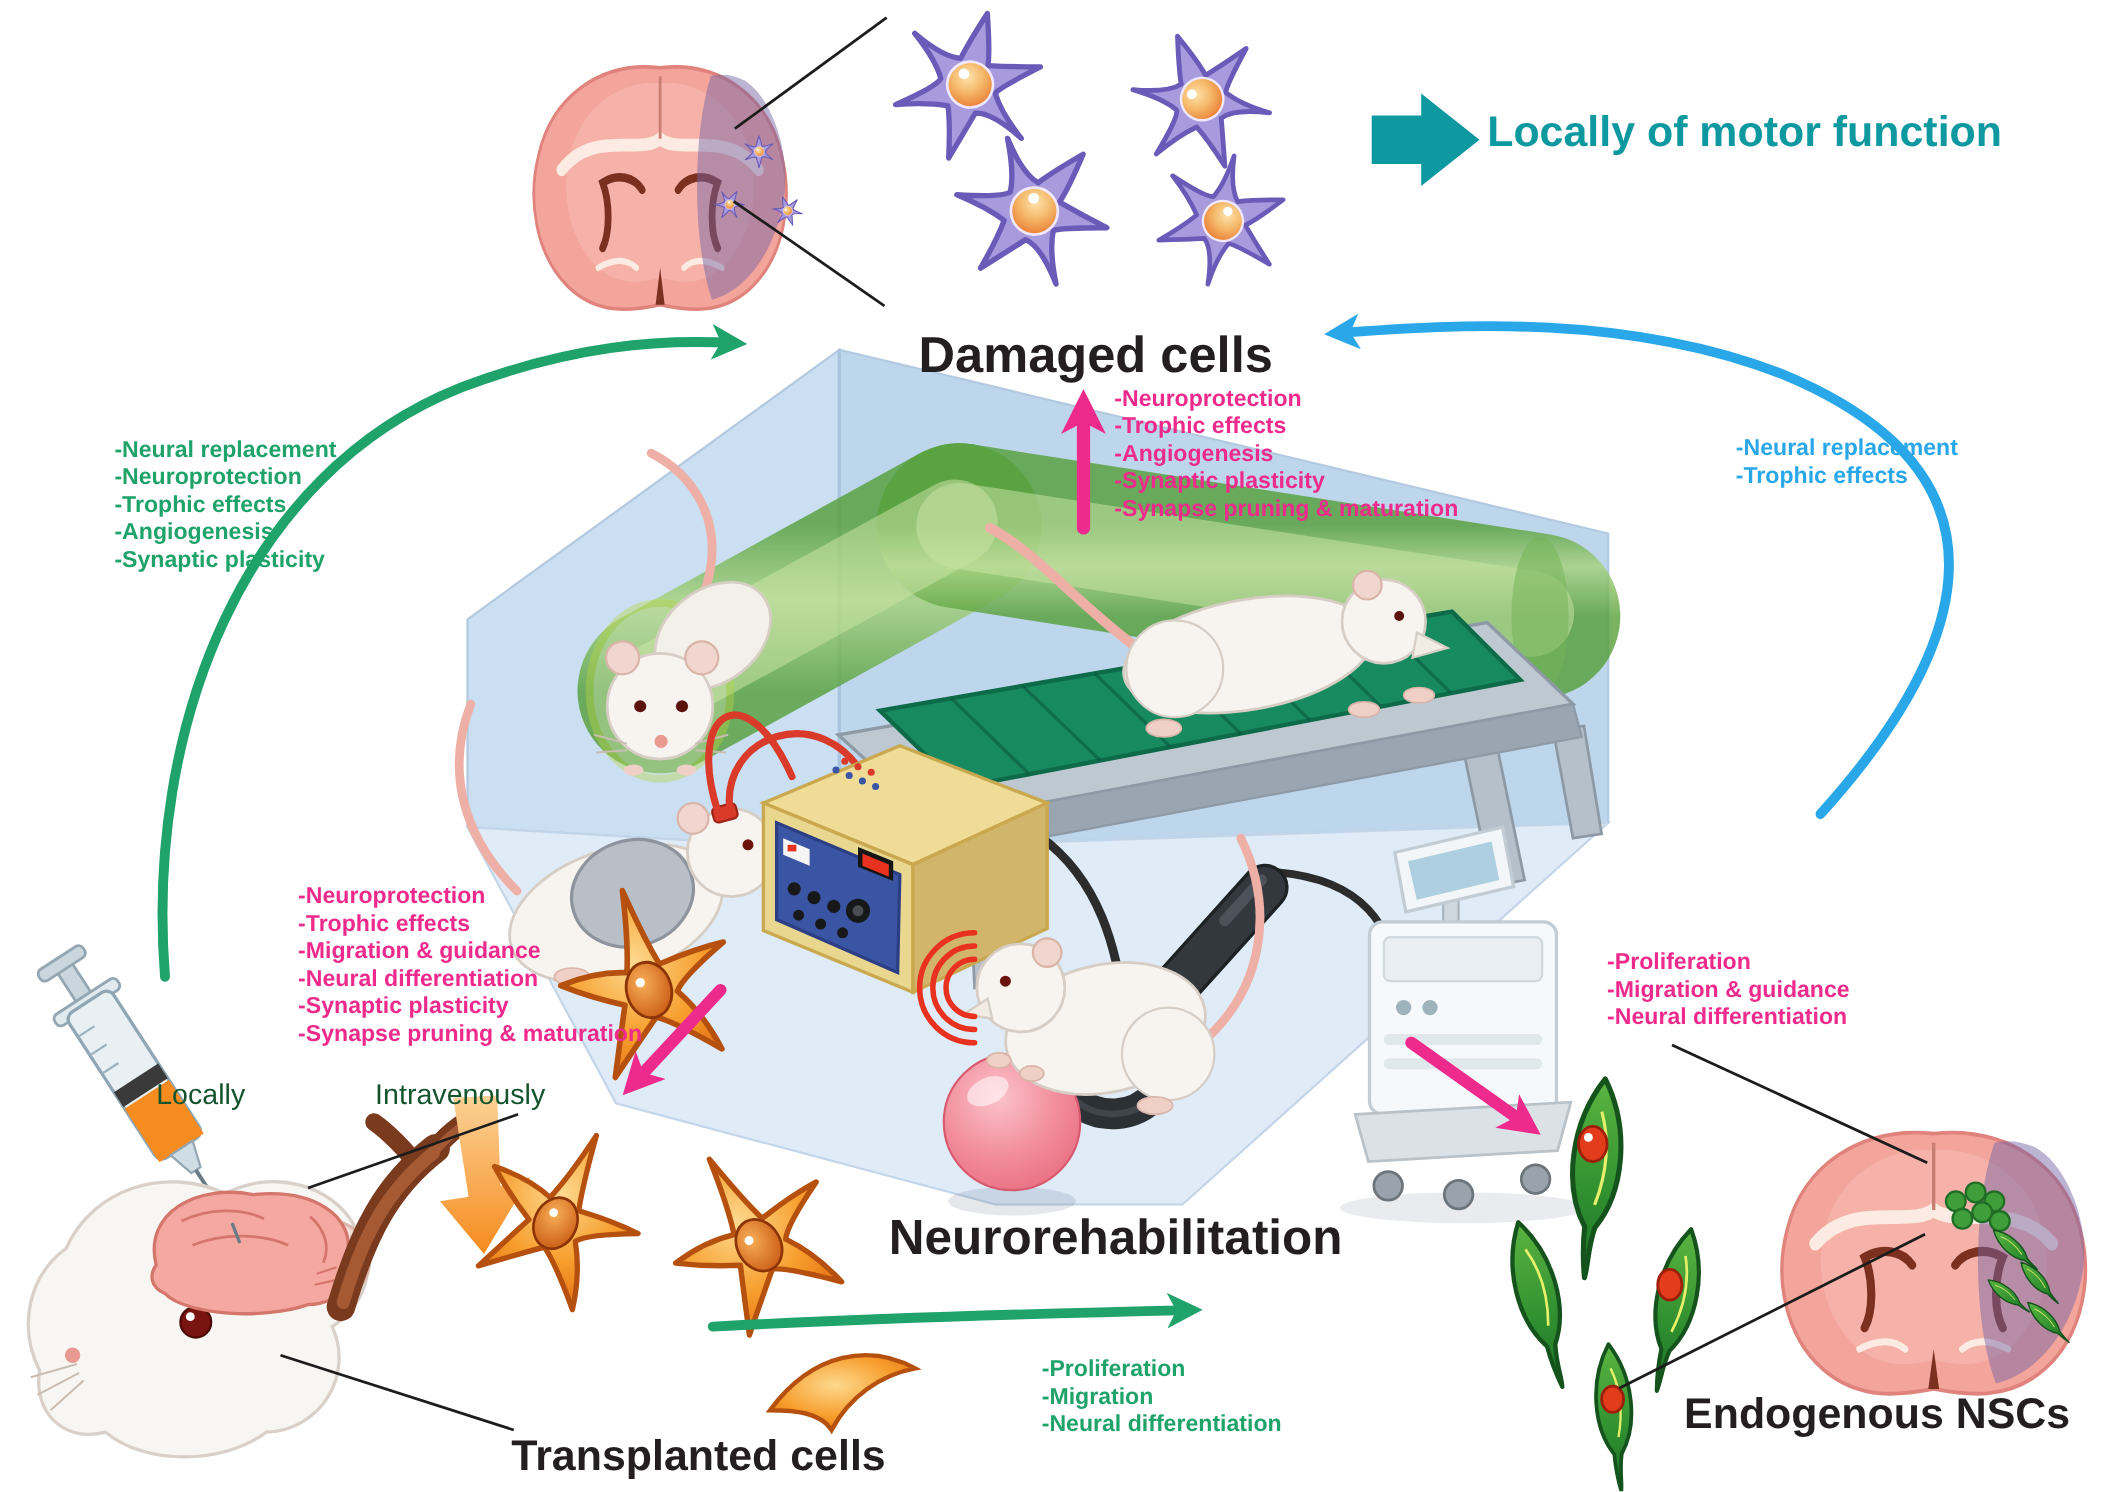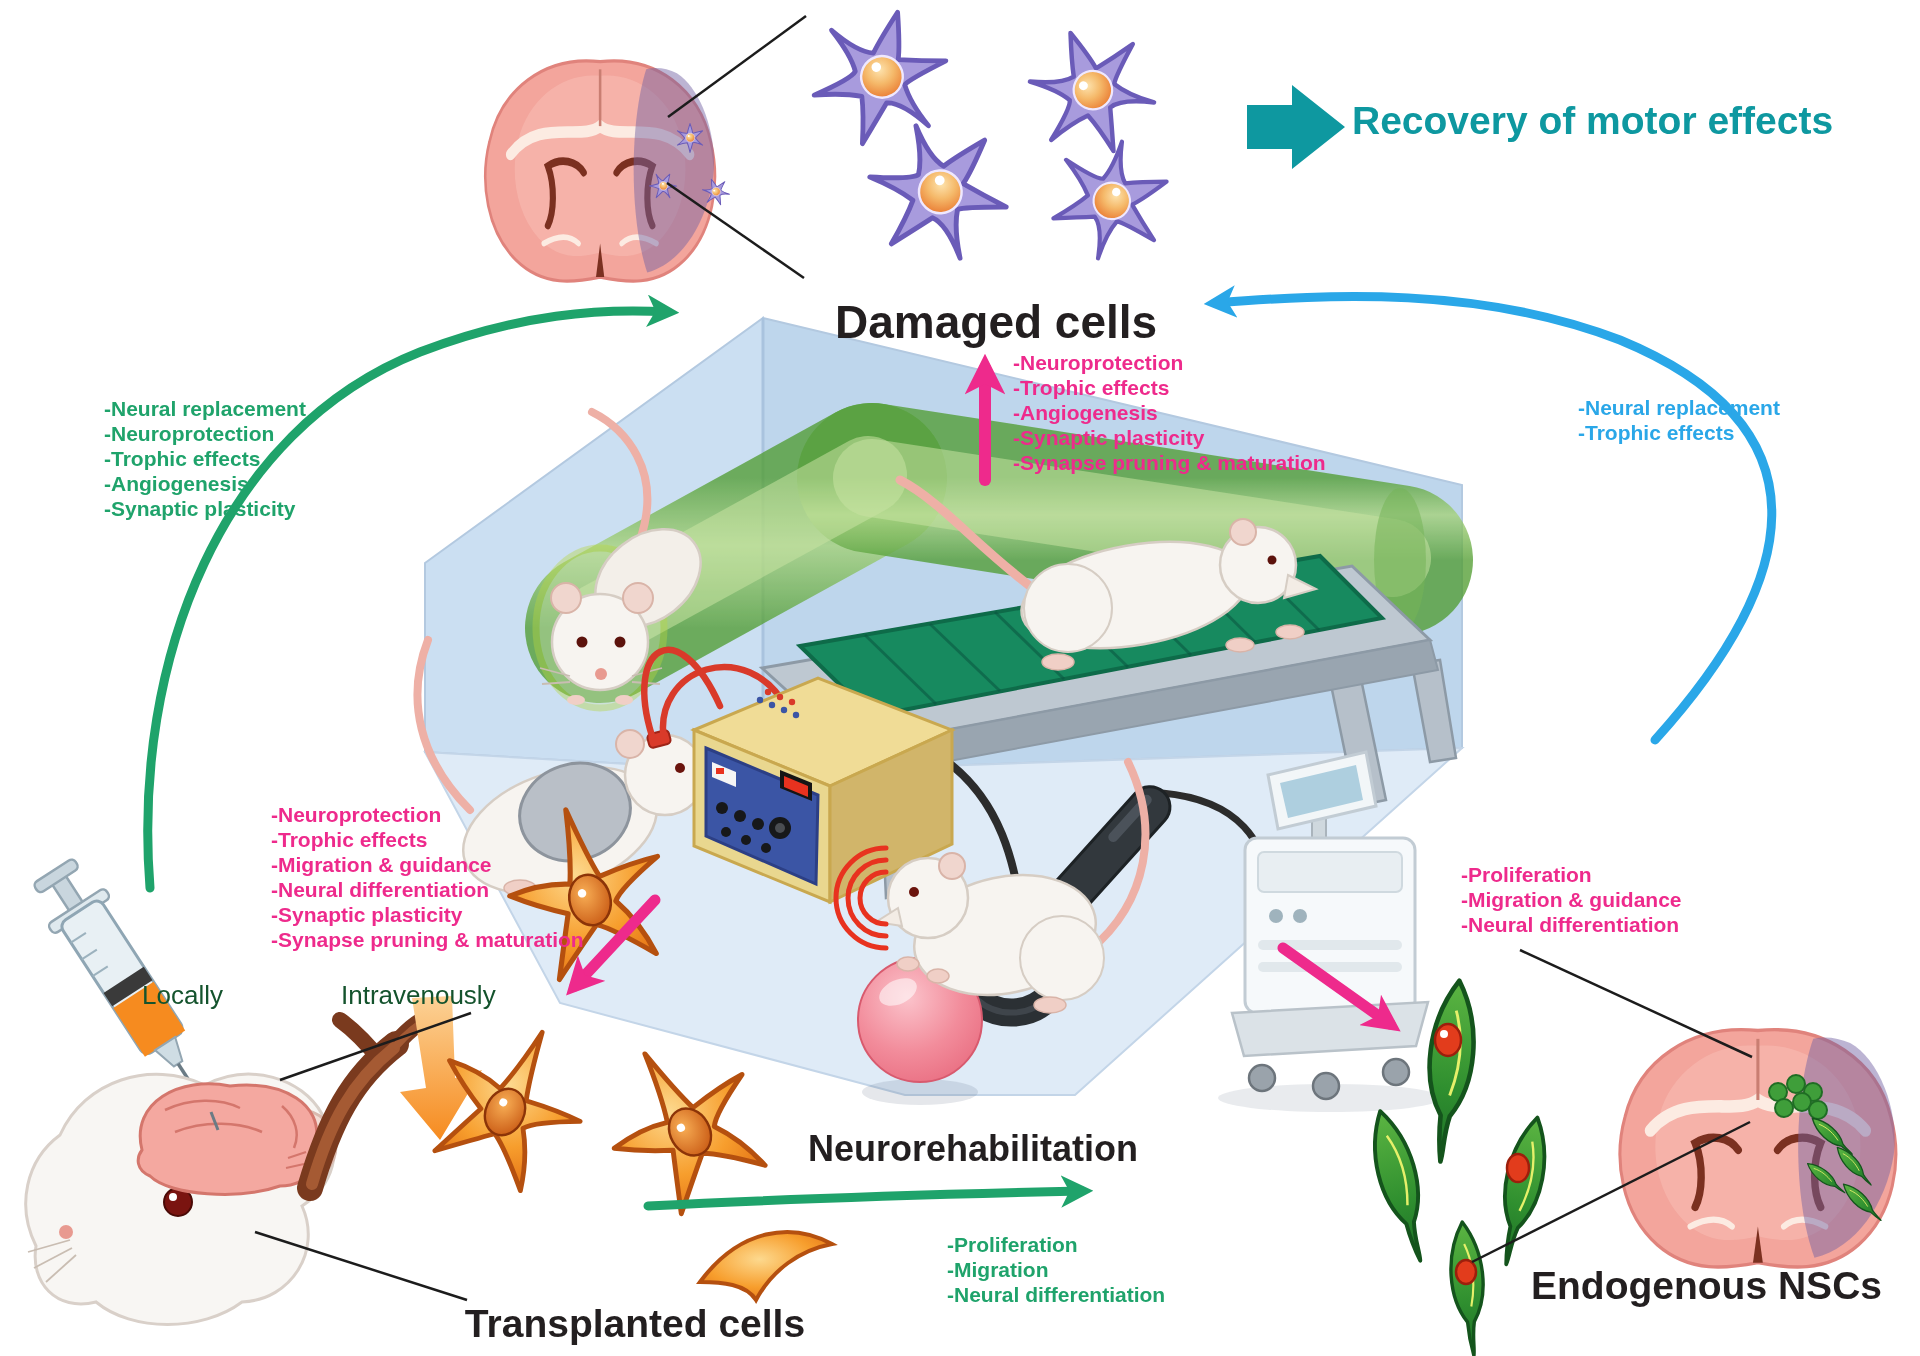--- a/index.html
+++ b/index.html
@@ -374,23 +374,23 @@
   <path d="M 150 888 C 132 660 222 430 420 352 C 520 314 600 308 668 312" fill="none" stroke="#1fa36b" stroke-width="9" stroke-linecap="round" marker-end="url(#mGreen)"></path>
   <path d="M 1655 740 C 1795 585 1838 430 1620 340 C 1480 286 1330 294 1215 303" fill="none" stroke="#2aa7e8" stroke-width="9" stroke-linecap="round" marker-end="url(#mBlue)"></path>
   <path d="M 985 480 L 985 368" fill="none" stroke="#ee2a8c" stroke-width="12" stroke-linecap="round" marker-end="url(#mPink)"></path>
   <path d="M 655 900 L 575 986" fill="none" stroke="#ee2a8c" stroke-width="11" stroke-linecap="round" marker-end="url(#mPink)"></path>
   <path d="M 1283 948 L 1390 1024" fill="none" stroke="#ee2a8c" stroke-width="11" stroke-linecap="round" marker-end="url(#mPink)"></path>
   <path d="M 648 1206 C 800 1198 950 1194 1082 1191" fill="none" stroke="#1fa36b" stroke-width="9" stroke-linecap="round" marker-end="url(#mGreen)"></path>
 </svg>
 
 <div class="label" style="left:835px;top:295px;width:295px;text-align:center;font-size:46px;">Damaged cells</div>
 
-<div class="label c-teal" style="left:1352px;top:99px;font-size:39px;">Recovery of motor effects</div>
-
-<div class="label" style="left:808px;top:1128px;width:372px;font-size:36px;">Neurorehabilitation</div>
+<div class="label c-teal" style="left:1352px;top:99px;font-size:39px;">Locally of motor function</div>
+
+<div class="label" style="left:808px;top:1099px;width:372px;font-size:45px;">Neurorehabilitation</div>
 
 <div class="label" style="left:452px;top:1302px;width:366px;text-align:center;font-size:39px;">Transplanted cells</div>
 
 <div class="label center" style="left:1462px;top:1263px;width:420px;font-size:39px;line-height:45px;">
   <div>Endogenous NSCs</div>
 </div>
 
 <div class="small-label" style="left:142px;top:980px;">Locally</div>
 <div class="small-label" style="left:341px;top:980px;">Intravenously</div>
 

